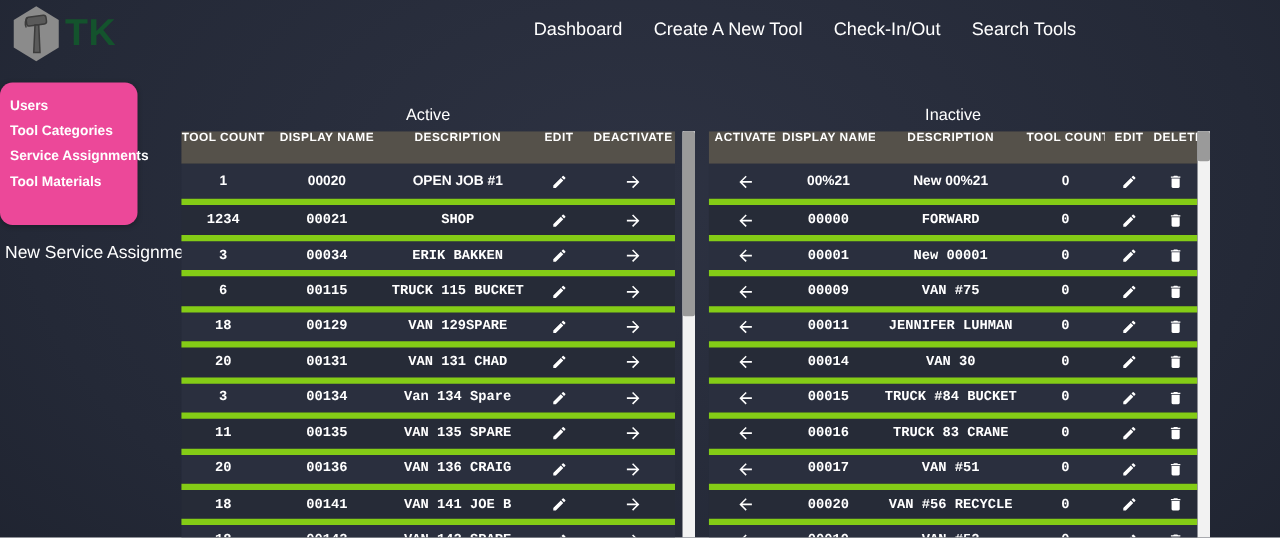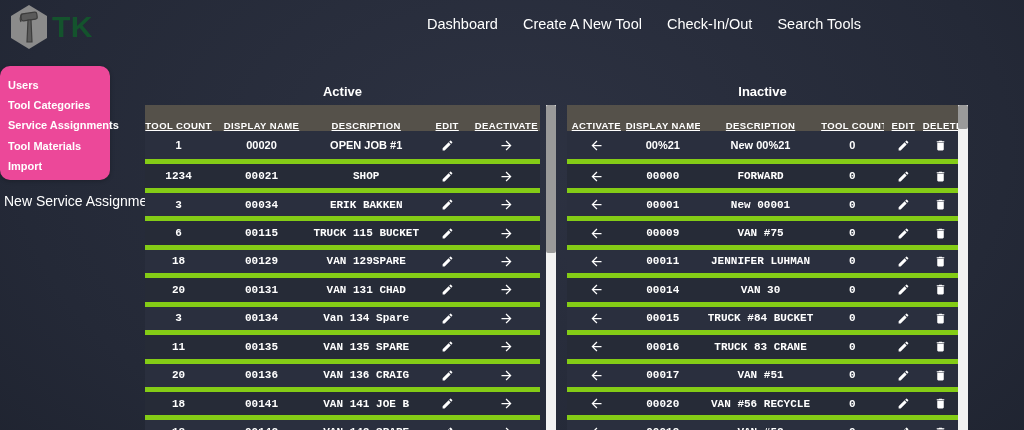--- a/index.html
+++ b/index.html
@@ -23,23 +23,23 @@
   .sidebar { position:absolute; left:0; top:66px; width:110px; height:114px;
              background:#ec4899; border-radius:10px; padding:9px 6px 8px 8px;
              box-shadow:0 1px 4px rgba(0,0,0,.25); }
   .sidebar .s-item { display:block; font-size:11px; font-weight:600; color:#fff;
              line-height:20.2px; white-space:nowrap; cursor:pointer; }
   .side-footer { position:absolute; left:4px; top:193px; font-size:14px; font-weight:400;
              color:#fff; white-space:nowrap; cursor:pointer; }
 
   
   .tbl-title { position:absolute; top:84px; height:16px; text-align:center;
-               font-size:13px; font-weight:700; color:#fff; }
+               font-size:13px; font-weight:400; color:#fff; }
   .tbl { position:absolute; top:105px; bottom:0; overflow:hidden; }
-  .thead { display:flex; align-items:flex-end; height:26px; background:#55514a;text-decoration:underline; }
+  .thead { display:flex; align-items:flex-start; height:26px; background:#55514a; }
   .thead .th { font-size:9.5px; font-weight:700; letter-spacing:.4px; text-align:center;
                color:#fff; white-space:nowrap; overflow:hidden; }
   .tr { display:flex; align-items:center; height:28.45px; }
   .tr:nth-child(odd)  { background:#2a2f3e; }
   .tr:nth-child(even) { background:#262b37; }
   .tr + .tr { border-top:5px solid #84cc16;font-family:Liberation Mono, monospace; }
   .td { font-size:11px; font-weight:700; text-align:center; color:#fff;
         white-space:nowrap; overflow:hidden; }
   .icon-btn { display:flex; align-items:center; justify-content:center; cursor:pointer;
               background:none; border:none; padding:0; width:100%; height:100%; }
@@ -85,21 +85,20 @@
     <a>Create A New Tool</a>
     <a>Check-In/Out</a>
     <a>Search Tools</a>
   </nav>
 
   <div class="sidebar">
     <span class="s-item">Users</span>
     <span class="s-item">Tool Categories</span>
     <span class="s-item">Service Assignments</span>
     <span class="s-item">Tool Materials</span>
-    <span class="s-item">Import</span>
   </div>
   <span class="side-footer">New Service Assignment</span>
 
   <div class="tbl-title" id="active-title">Active</div>
   <div class="tbl" id="active-table">
     <div class="thead">
       <div class="th a1">TOOL COUNT</div>
       <div class="th a2">DISPLAY NAME</div>
       <div class="th a3">DESCRIPTION</div>
       <div class="th a4">EDIT</div>

